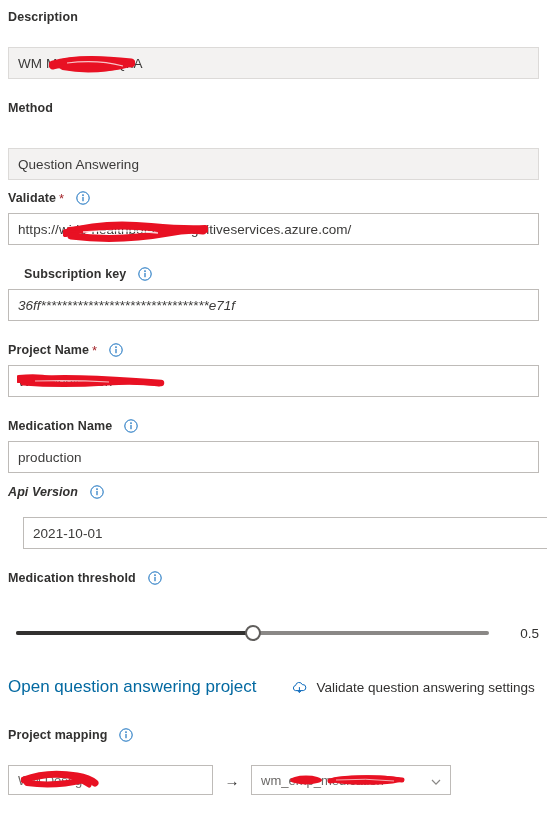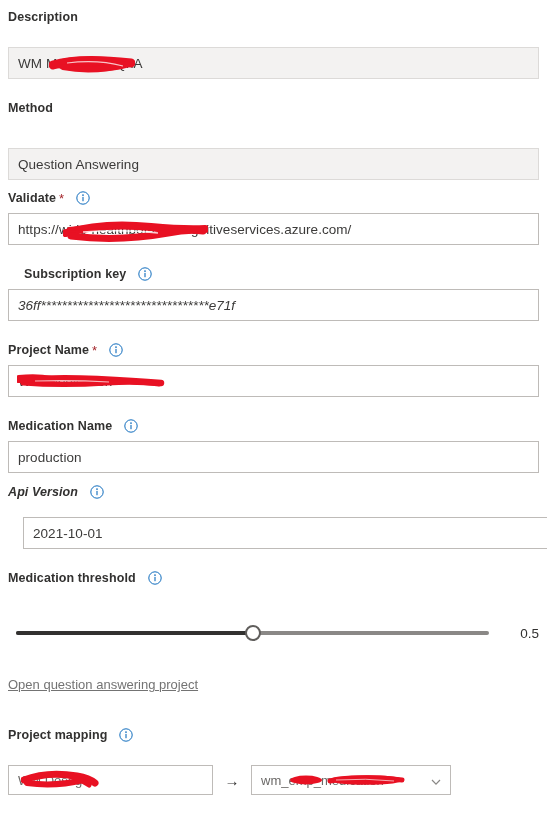--- a/index.html
+++ b/index.html
@@ -128,23 +128,22 @@
     color: #323130;
     flex: 0 0 auto;
   }
 
   
   .link-row {
     display: flex;
     align-items: center;
   }
   .open-link {
-    font-size: 13px;
-    color: #737373;
-    text-decoration: underline;
+    font-size: 17px;
+    color: #0369a1;
     cursor: pointer;
     white-space: nowrap;
   }
   .validate-btn {
     display: flex;
     align-items: center;
     margin-left: 34px;
     cursor: pointer;
     white-space: nowrap;
   }
@@ -340,20 +339,30 @@
     <div class="slider-track" id="slider-track">
       <div class="track-base"></div>
       <div class="track-fill" id="track-fill" style="width: 236.5px;"></div>
       <div class="thumb" id="slider-thumb" style="left: 244.5px;"></div>
     </div>
     <div class="slider-value">0.5</div>
   </div>
 
   <div class="link-row" style="position:absolute; left:8px; top:677px;">
     <span class="open-link">Open question answering project</span>
+    <span class="validate-btn">
+      <span class="validate-icon">
+        <svg width="17" height="17" viewBox="0 0 17 17">
+          <path d="M4.4 11.6 A2.6 2.6 0 0 1 4.6 6.5 A3.5 3.5 0 0 1 11.3 5.6 A2.9 2.9 0 0 1 12.3 11.6 Z" fill="none" stroke="#0f6cbd" stroke-width="1"></path>
+          <line x1="8.4" y1="8.1" x2="8.4" y2="13.4" stroke="#0f6cbd" stroke-width="1"></line>
+          <polyline points="6.6,11.7 8.4,13.6 10.2,11.7" fill="none" stroke="#0f6cbd" stroke-width="1"></polyline>
+        </svg>
+      </span>
+      <span class="validate-label">Validate question answering settings</span>
+    </span>
   </div>
 
   <div style="position:absolute; left:8px; top:727px;" class="field-label">
     <span>Project mapping</span>
     <span class="info-icon">
       <svg width="14" height="14" viewBox="0 0 14 14">
         <circle cx="7" cy="7" r="6.2" fill="none" stroke="#0f6cbd" stroke-width="1"></circle>
         <circle cx="7" cy="4.1" r=".85" fill="#0f6cbd"></circle>
         <rect x="6.45" y="5.9" width="1.1" height="4.3" fill="#0f6cbd"></rect>
       </svg>

